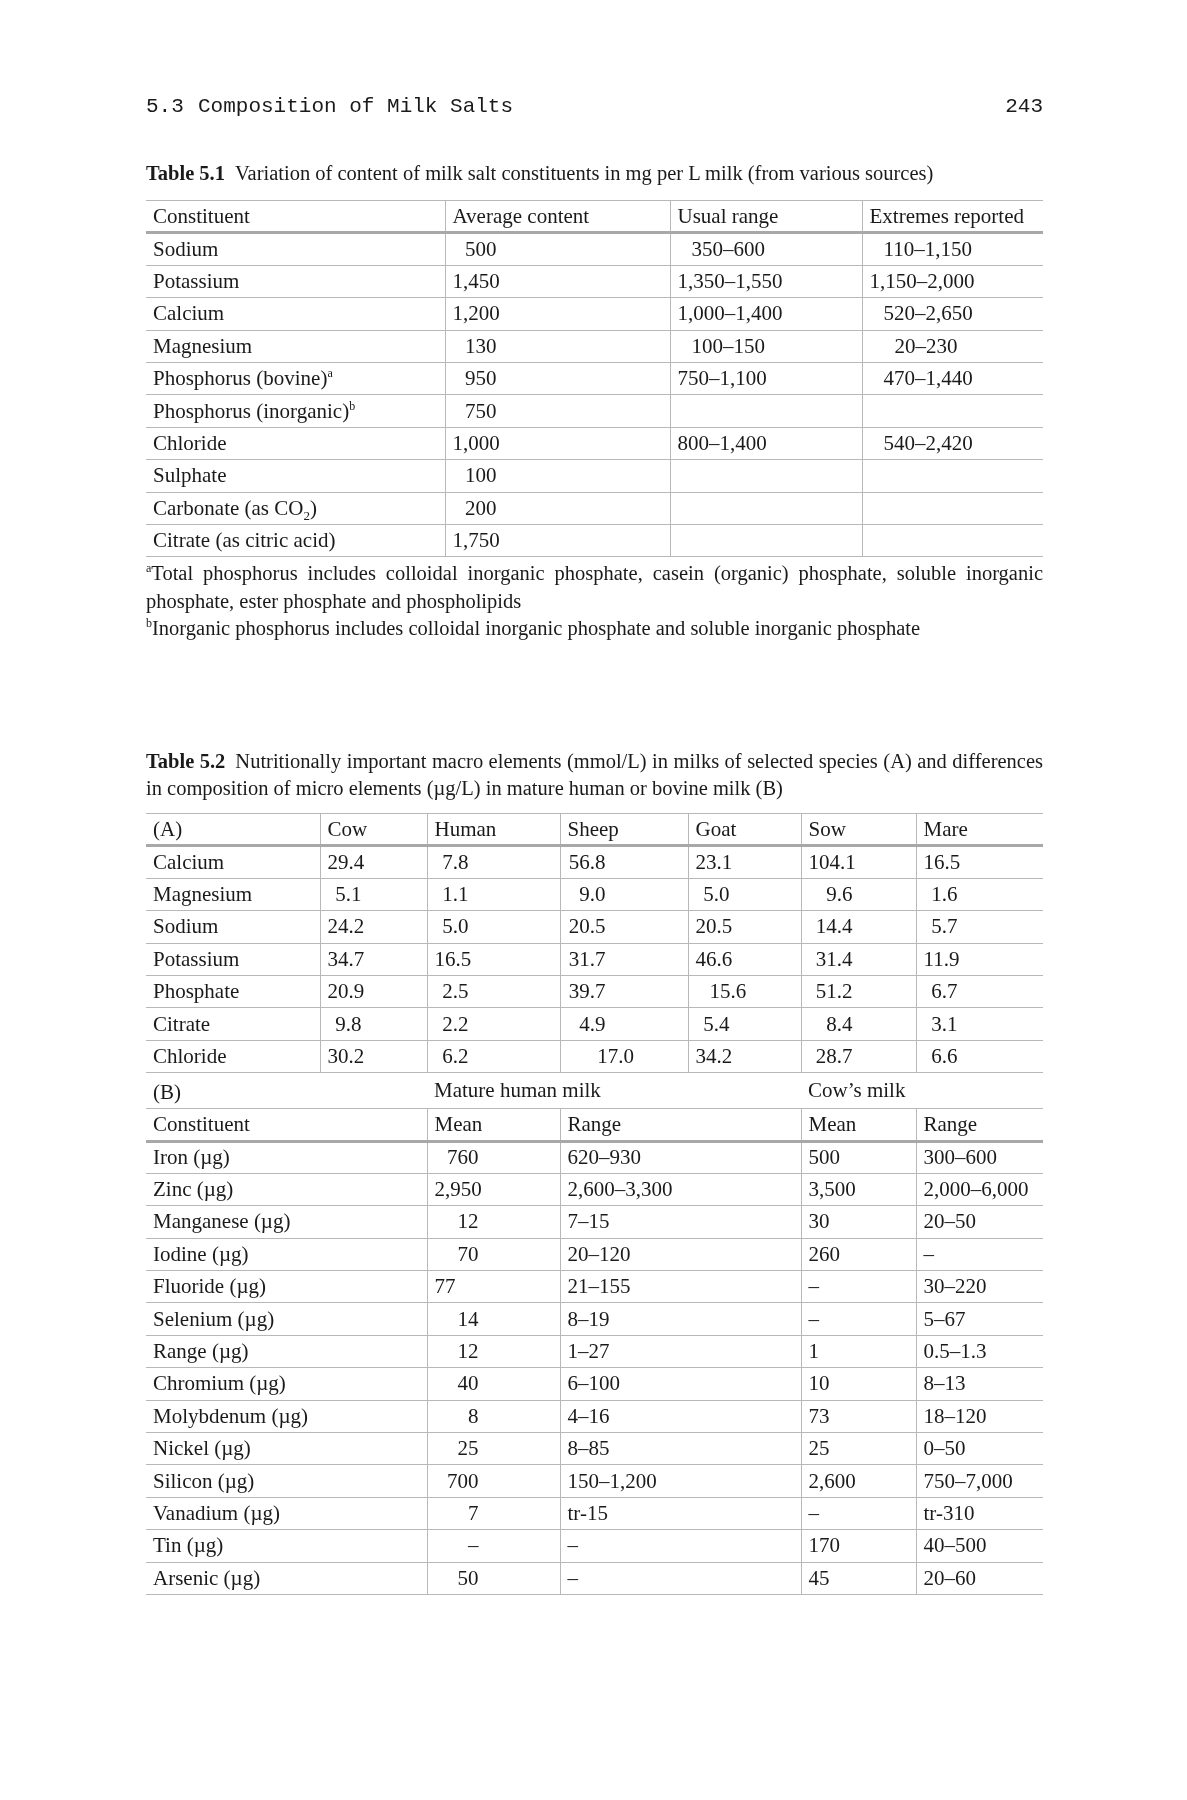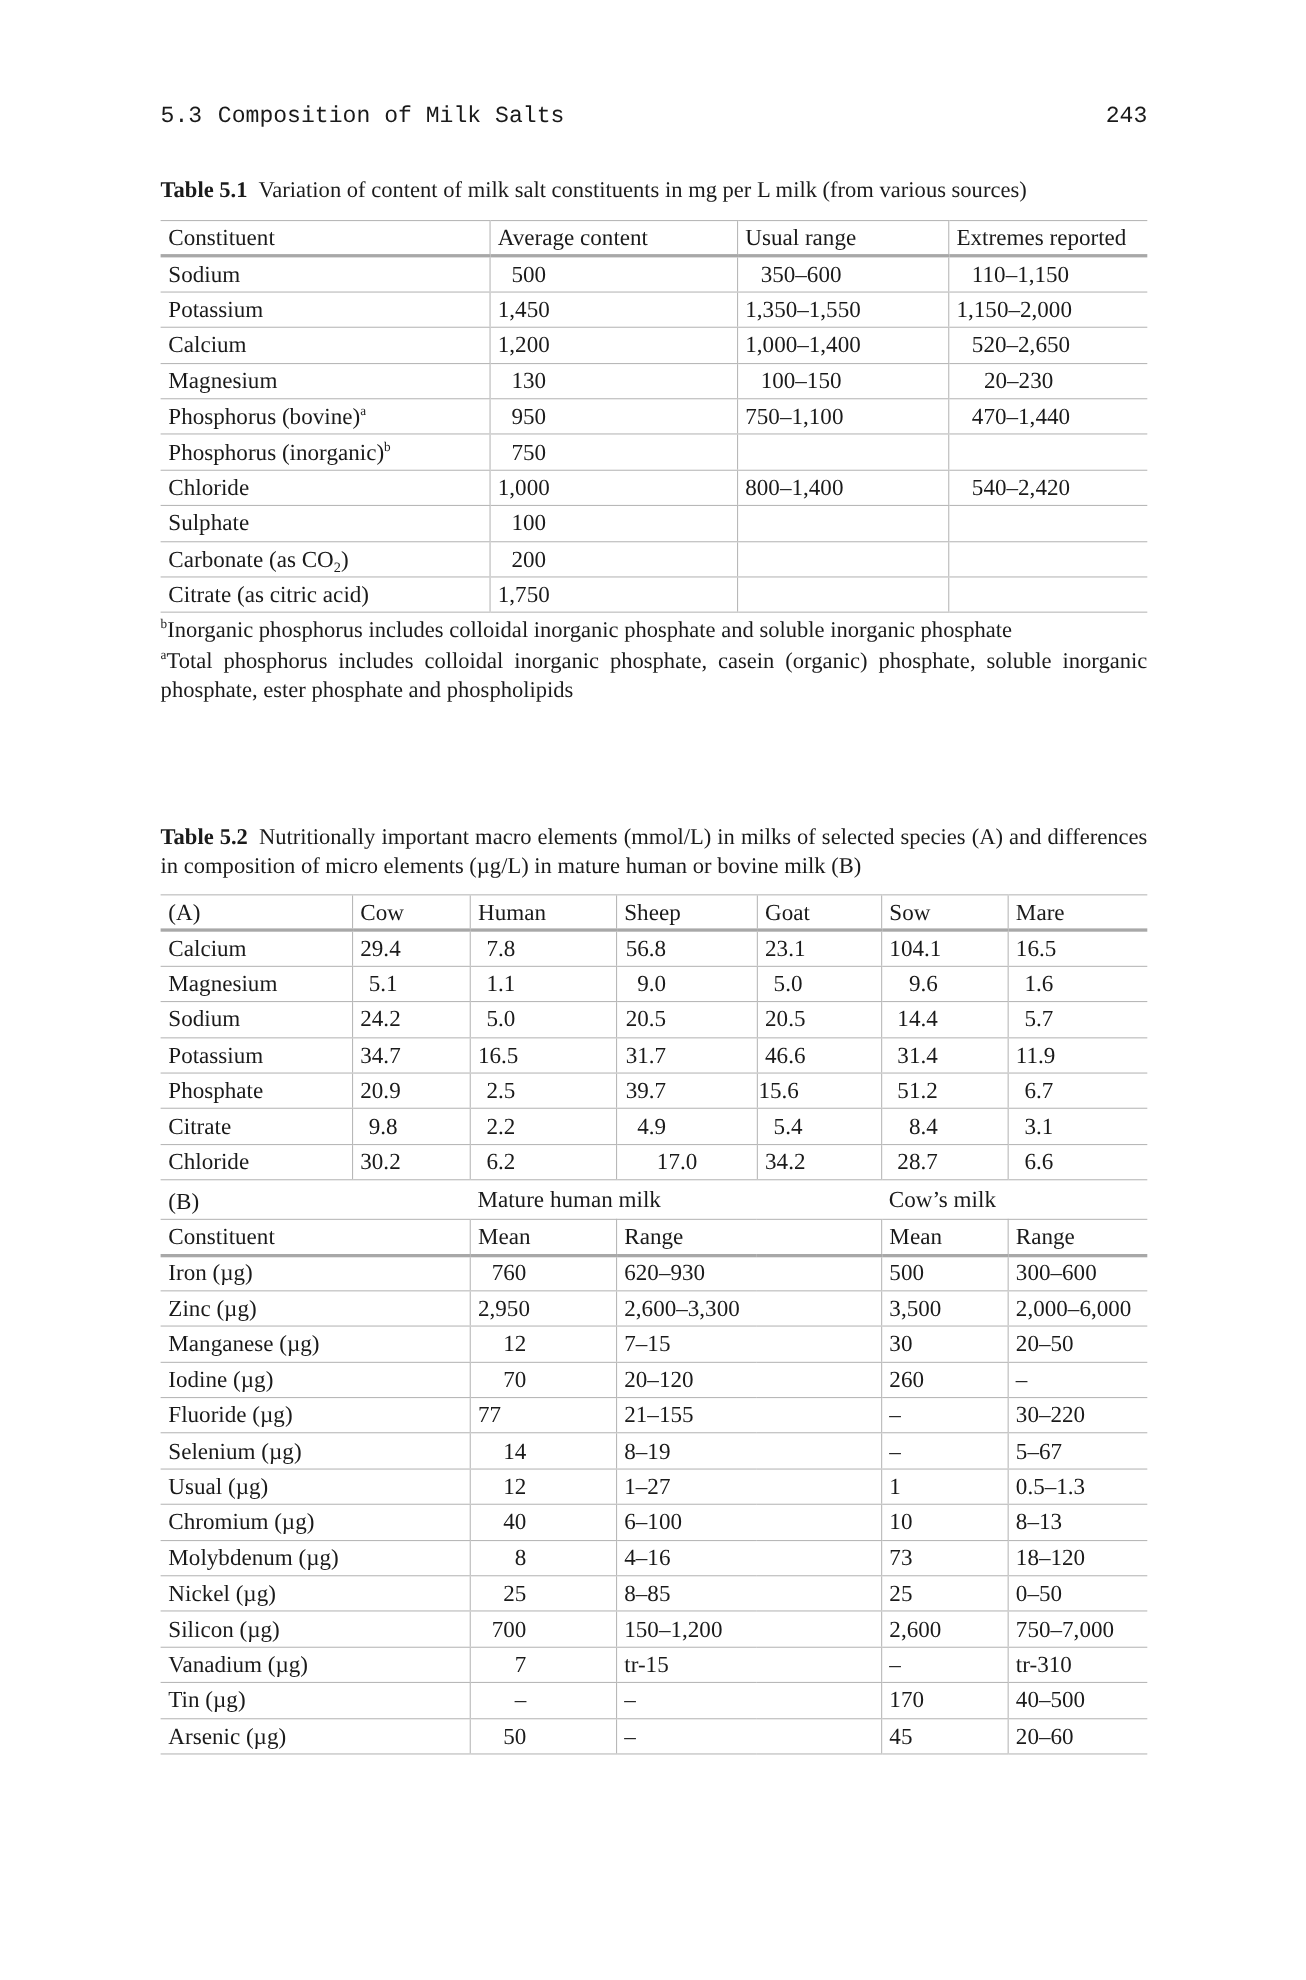--- a/index.html
+++ b/index.html
@@ -115,22 +115,22 @@
       <tr>
         <td><span>Citrate (as citric acid)</span></td>
         <td class="num" style="padding-left: 7px;"><span style="display: inline-block; width: 44px; text-align: right;">1,750</span></td>
         <td class="num" style="padding-left: 7px;"><span></span></td>
         <td class="num" style="padding-left: 7px;"><span></span></td>
       </tr>
     </tbody>
 </table>
 
 <div class="abs footnotes">
+  <p><sup>a</sup><span>Total phosphorus includes colloidal inorganic phosphate, casein (organic) phosphate, soluble inorganic phosphate, ester phosphate and phospholipids</span></p>
   <p><sup>b</sup><span>Inorganic phosphorus includes colloidal inorganic phosphate and soluble inorganic phosphate</span></p>
-  <p><sup>a</sup><span>Total phosphorus includes colloidal inorganic phosphate, casein (organic) phosphate, soluble inorganic phosphate, ester phosphate and phospholipids</span></p>
 </div>
 
 <div class="abs caption" style="top:748px; line-height:27px;">
   <b>Table 5.2</b><span>Nutritionally important macro elements (mmol/L) in milks of selected species (A) and differences in composition of micro elements (µg/L) in mature human or bovine milk (B)</span>
 </div>
 
 <table class="t" style="top:813px;">
   <colgroup>
     <col style="width:174px">
       <col style="width:107px">
@@ -184,21 +184,21 @@
         <td class="num" style="padding-left: 7px;"><span style="display: inline-block; width: 38px; text-align: right;">31.7</span></td>
         <td class="num" style="padding-left: 7px;"><span style="display: inline-block; width: 34px; text-align: right;">46.6</span></td>
         <td class="num" style="padding-left: 7px;"><span style="display: inline-block; width: 44px; text-align: right;">31.4</span></td>
         <td class="num" style="padding-left: 7px;"><span style="display: inline-block; width: 34px; text-align: right;">11.9</span></td>
       </tr>
       <tr>
         <td><span>Phosphate</span></td>
         <td class="num" style="padding-left: 7px;"><span style="display: inline-block; width: 34px; text-align: right;">20.9</span></td>
         <td class="num" style="padding-left: 7px;"><span style="display: inline-block; width: 34px; text-align: right;">2.5</span></td>
         <td class="num" style="padding-left: 7px;"><span style="display: inline-block; width: 38px; text-align: right;">39.7</span></td>
-        <td class="num" style="padding-left: 1px;"><span style="display: inline-block; width: 34px; text-align: right;">15.6</span></td>
+        <td class="num" style="padding-left: 21px;"><span style="display: inline-block; width: 34px; text-align: right;">15.6</span></td>
         <td class="num" style="padding-left: 7px;"><span style="display: inline-block; width: 44px; text-align: right;">51.2</span></td>
         <td class="num" style="padding-left: 7px;"><span style="display: inline-block; width: 34px; text-align: right;">6.7</span></td>
       </tr>
       <tr>
         <td><span>Citrate</span></td>
         <td class="num" style="padding-left: 7px;"><span style="display: inline-block; width: 34px; text-align: right;">9.8</span></td>
         <td class="num" style="padding-left: 7px;"><span style="display: inline-block; width: 34px; text-align: right;">2.2</span></td>
         <td class="num" style="padding-left: 7px;"><span style="display: inline-block; width: 38px; text-align: right;">4.9</span></td>
         <td class="num" style="padding-left: 7px;"><span style="display: inline-block; width: 34px; text-align: right;">5.4</span></td>
         <td class="num" style="padding-left: 7px;"><span style="display: inline-block; width: 44px; text-align: right;">8.4</span></td>
@@ -261,21 +261,21 @@
         <td><span>30–220</span></td>
       </tr>
       <tr>
         <td colspan="2"><span>Selenium (µg)</span></td>
         <td class="num" style="padding-left: 7px;"><span style="display: inline-block; width: 44px; text-align: right;">14</span></td>
         <td colspan="2"><span>8–19</span></td>
         <td><span>–</span></td>
         <td><span>5–67</span></td>
       </tr>
       <tr>
-        <td colspan="2"><span>Usual (µg)</span></td>
+        <td colspan="2"><span>Range (µg)</span></td>
         <td class="num" style="padding-left: 7px;"><span style="display: inline-block; width: 44px; text-align: right;">12</span></td>
         <td colspan="2"><span>1–27</span></td>
         <td><span>1</span></td>
         <td><span>0.5–1.3</span></td>
       </tr>
       <tr>
         <td colspan="2"><span>Chromium (µg)</span></td>
         <td class="num" style="padding-left: 7px;"><span style="display: inline-block; width: 44px; text-align: right;">40</span></td>
         <td colspan="2"><span>6–100</span></td>
         <td><span>10</span></td>

